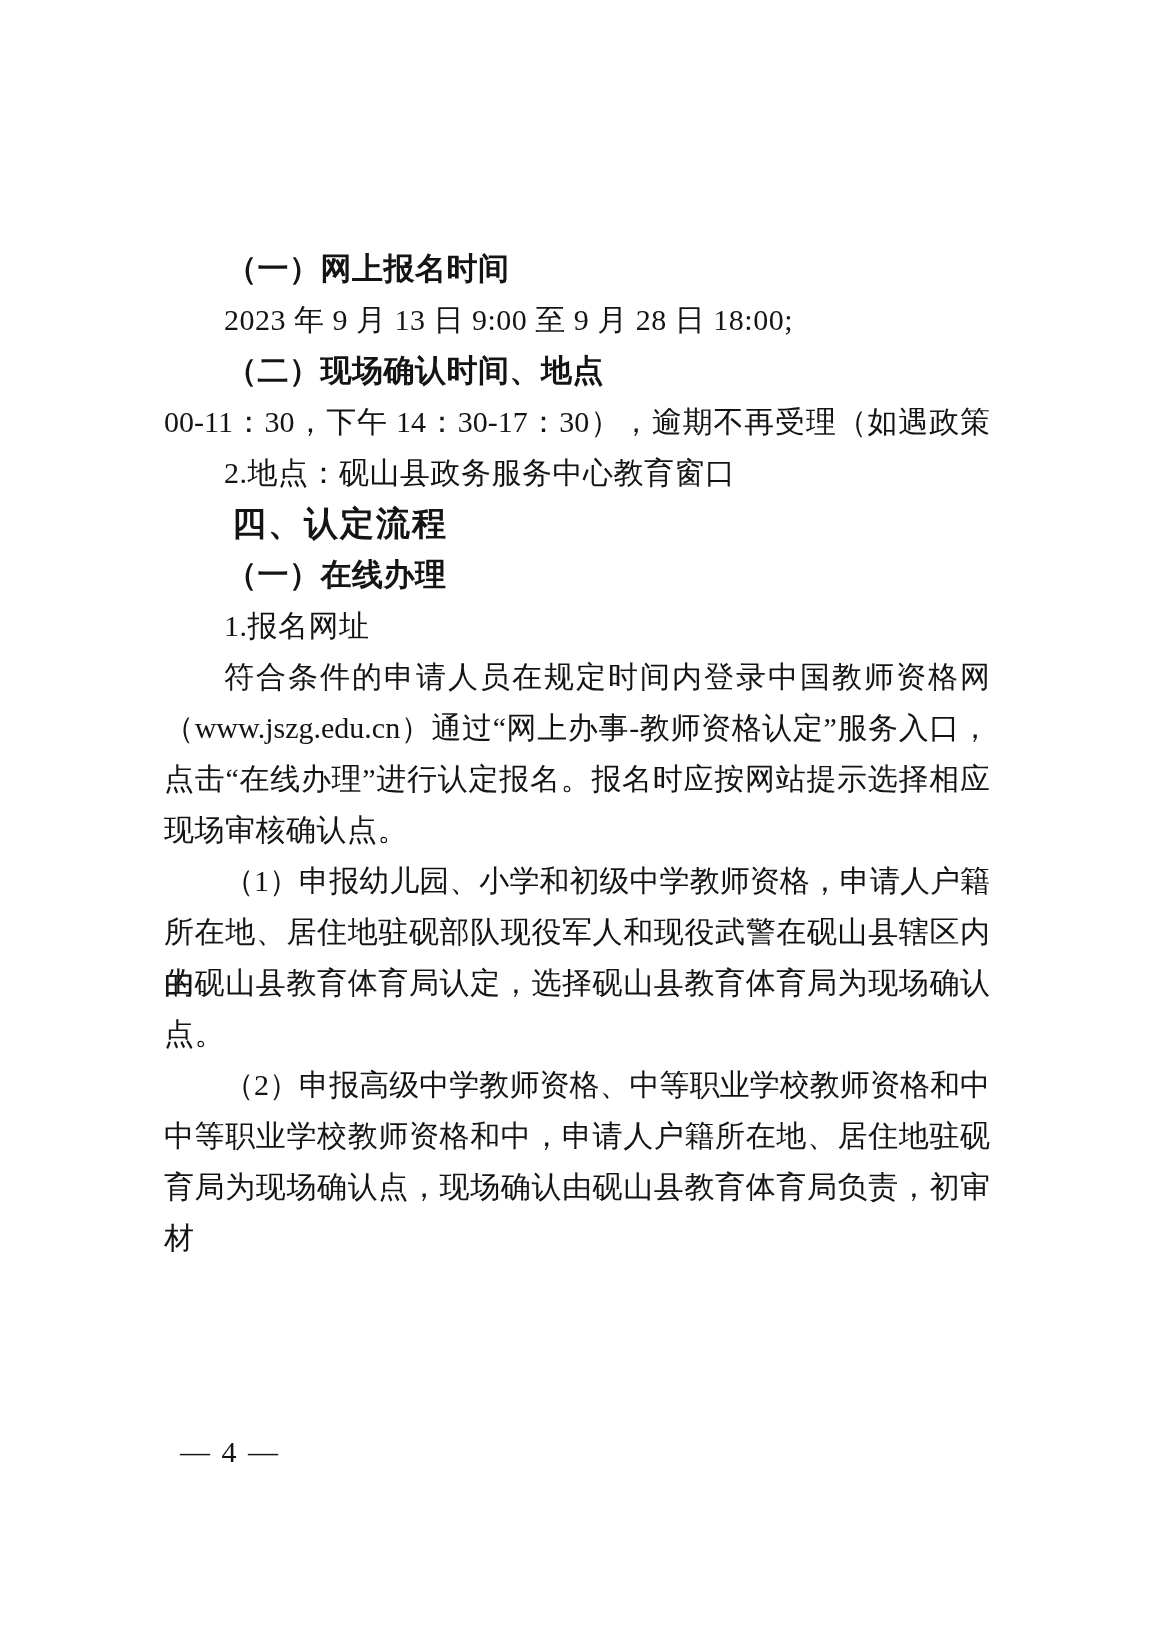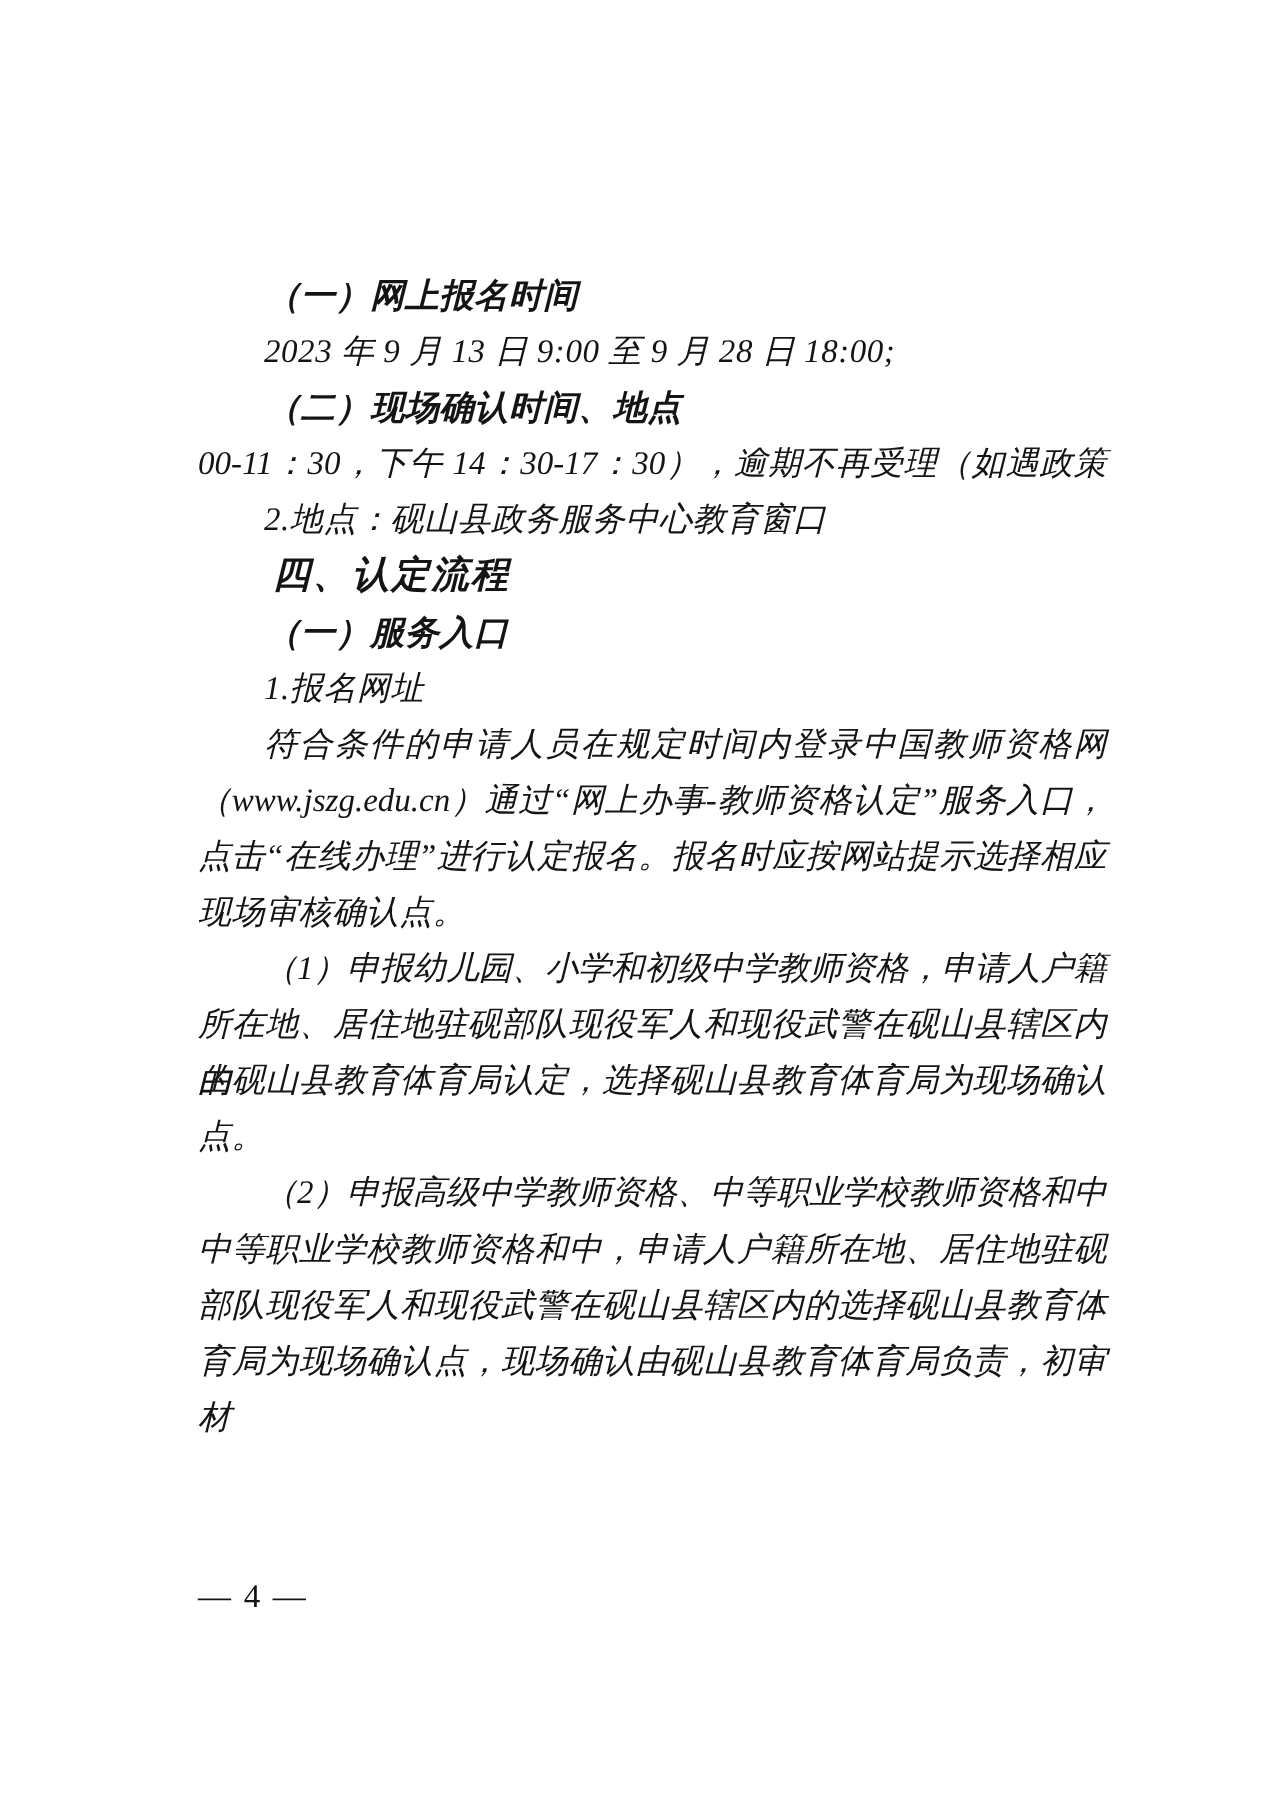--- a/index.html
+++ b/index.html
@@ -11,24 +11,23 @@
     position: relative;
     width: 1160px;
     height: 1640px;
     background: #ffffff;
     overflow: hidden;
     font-family: "Liberation Serif", "DejaVu Serif", serif;
     color: #141414;
   }
   .doc-body {
     position: absolute;
-    left: 180px;
+    left: 164px;
     top: 243px;
     width: 826px;
-    font-style: italic;
   }
   .line {
     font-size: 30px;
     line-height: 51px;
     height: 51px;
     white-space: nowrap;
     font-weight: 400;
     letter-spacing: 0.5px;
   }
   .line.indent {
@@ -64,32 +63,31 @@
 <body>
 
 <div class="page">
   <main class="doc-body">
     <div class="line h-kai indent">（一）网上报名时间</div>
     <div class="line indent">2023 年 9 月 13 日 9:00 至 9 月 28 日 18:00;</div>
     <div class="line h-kai indent">（二）现场确认时间、地点</div>
     <div class="line spread">00-11：30，下午 14：30-17：30），逾期不再受理（如遇政策</div>
     <div class="line indent">2.地点：砚山县政务服务中心教育窗口</div>
     <div class="line h-hei indent">四、认定流程</div>
-    <div class="line h-kai indent">（一）服务入口</div>
+    <div class="line h-kai indent">（一）在线办理</div>
     <div class="line indent">1.报名网址</div>
     <div class="line indent spread">符合条件的申请人员在规定时间内登录中国教师资格网</div>
     <div class="line spread">（www.jszg.edu.cn）通过“网上办事-教师资格认定”服务入口，</div>
     <div class="line spread">点击“在线办理”进行认定报名。报名时应按网站提示选择相应</div>
     <div class="line">现场审核确认点。</div>
     <div class="line indent spread">（1）申报幼儿园、小学和初级中学教师资格，申请人户籍</div>
     <div class="line spread">所在地、居住地驻砚部队现役军人和现役武警在砚山县辖区内的</div>
     <div class="line spread">由砚山县教育体育局认定，选择砚山县教育体育局为现场确认</div>
     <div class="line">点。</div>
     <div class="line indent spread">（2）申报高级中学教师资格、中等职业学校教师资格和中</div>
     <div class="line spread">中等职业学校教师资格和中，申请人户籍所在地、居住地驻砚</div>
-    <div class="line spread">部队现役军人和现役武警在砚山县辖区内的选择砚山县教育体</div>
     <div class="line spread">育局为现场确认点，现场确认由砚山县教育体育局负责，初审材</div>
   </main>
 
   <footer class="page-footer">
     <span>— 4 —</span>
   </footer>
 </div>
 
 </body></html>

